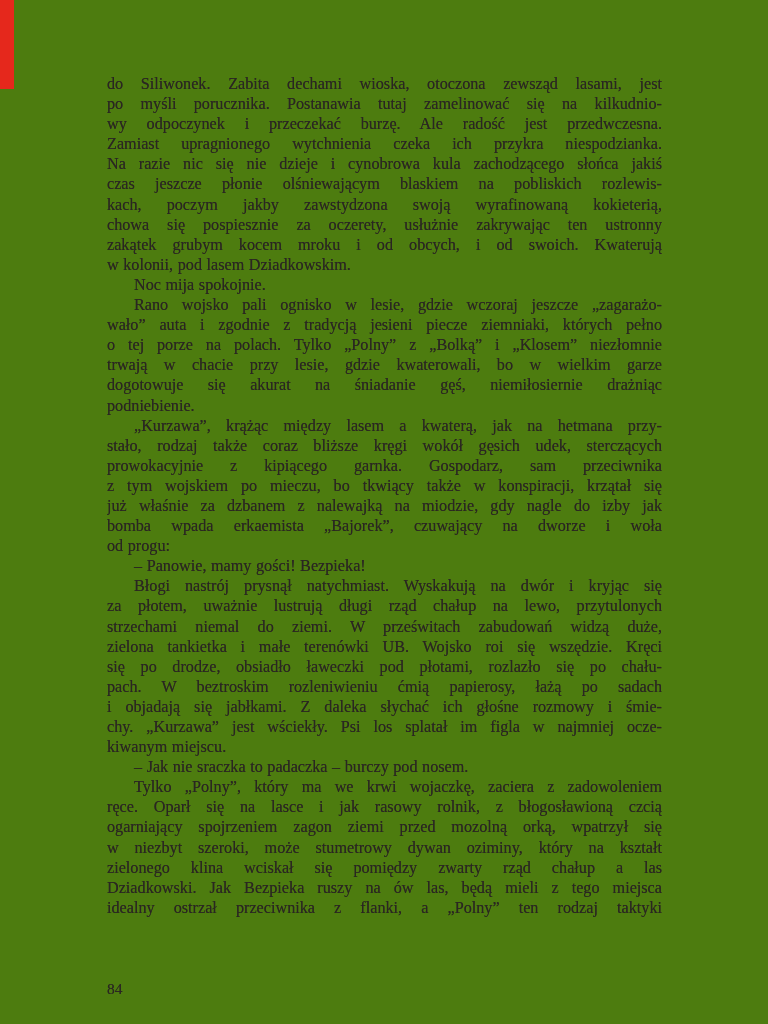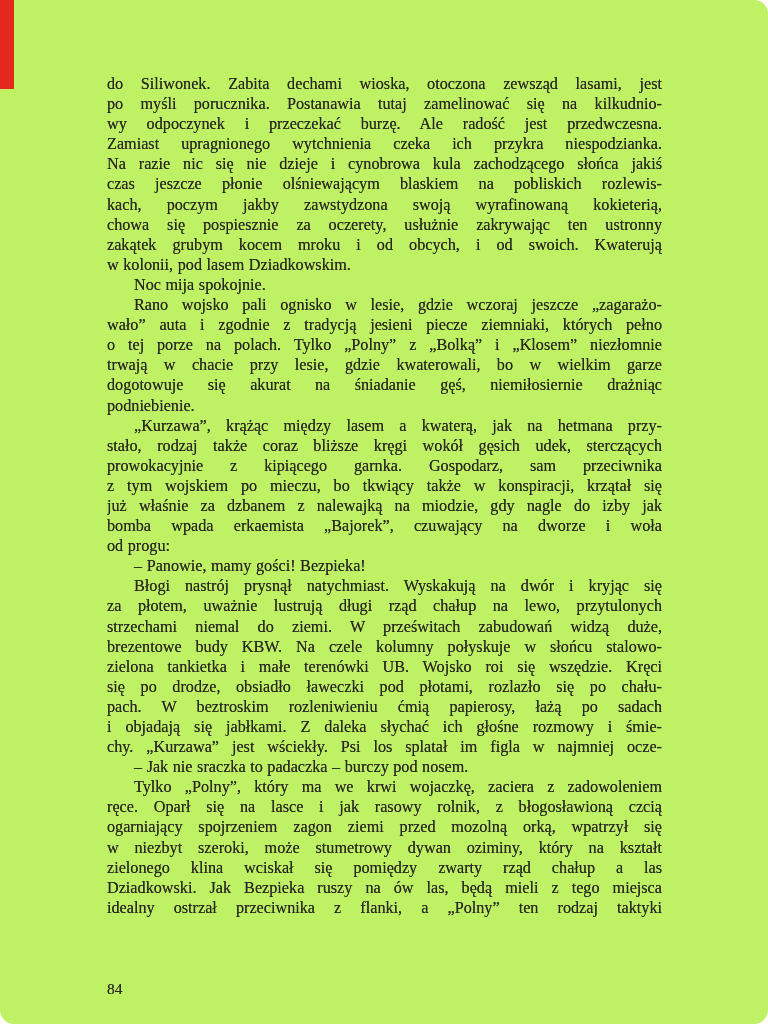--- a/index.html
+++ b/index.html
@@ -10,22 +10,21 @@
     width: 768px;
     height: 1024px;
     background: #fdfdfc;
     position: relative;
     overflow: hidden;
     font-family: "Liberation Serif", "DejaVu Serif", serif;
   }
   .page {
     position: absolute;
     inset: 0;
-    background: #bef264;
-    border-radius: 14px;
+    background: #4d7c0f;
   }
   .red-edge-mark {
     position: absolute;
     left: 0;
     top: 0;
     width: 14px;
     height: 89px;
   }
   .body-text {
     position: absolute;
@@ -94,26 +93,26 @@
         <div class="ln">bomba wpada erkaemista „Bajorek”, czuwający na dworze i woła</div>
         <div class="ln ragged">od progu:</div>
       </div>
       <div class="paragraph">
         <div class="ln indent ragged">– Panowie, mamy gości! Bezpieka!</div>
       </div>
       <div class="paragraph">
         <div class="ln indent">Błogi nastrój prysnął natychmiast. Wyskakują na dwór i kryjąc się</div>
         <div class="ln">za płotem, uważnie lustrują długi rząd chałup na lewo, przytulonych</div>
         <div class="ln">strzechami niemal do ziemi. W prześwitach zabudowań widzą duże,</div>
-        <div class="ln">brezentowe budy KBW. Na czele kolumny połyskuje w słońcu stalowo-</div>
         <div class="ln">zielona tankietka i małe terenówki UB. Wojsko roi się wszędzie. Kręci</div>
         <div class="ln">się po drodze, obsiadło ławeczki pod płotami, rozlazło się po chału-</div>
         <div class="ln">pach. W beztroskim rozleniwieniu ćmią papierosy, łażą po sadach</div>
         <div class="ln">i objadają się jabłkami. Z daleka słychać ich głośne rozmowy i śmie-</div>
         <div class="ln">chy. „Kurzawa” jest wściekły. Psi los splatał im figla w najmniej ocze-</div>
+        <div class="ln ragged">kiwanym miejscu.</div>
       </div>
       <div class="paragraph">
         <div class="ln indent ragged">– Jak nie sraczka to padaczka – burczy pod nosem.</div>
       </div>
       <div class="paragraph">
         <div class="ln indent">Tylko „Polny”, który ma we krwi wojaczkę, zaciera z zadowoleniem</div>
         <div class="ln">ręce. Oparł się na lasce i jak rasowy rolnik, z błogosławioną czcią</div>
         <div class="ln">ogarniający spojrzeniem zagon ziemi przed mozolną orką, wpatrzył się</div>
         <div class="ln">w niezbyt szeroki, może stumetrowy dywan oziminy, który na kształt</div>
         <div class="ln">zielonego klina wciskał się pomiędzy zwarty rząd chałup a las</div>

